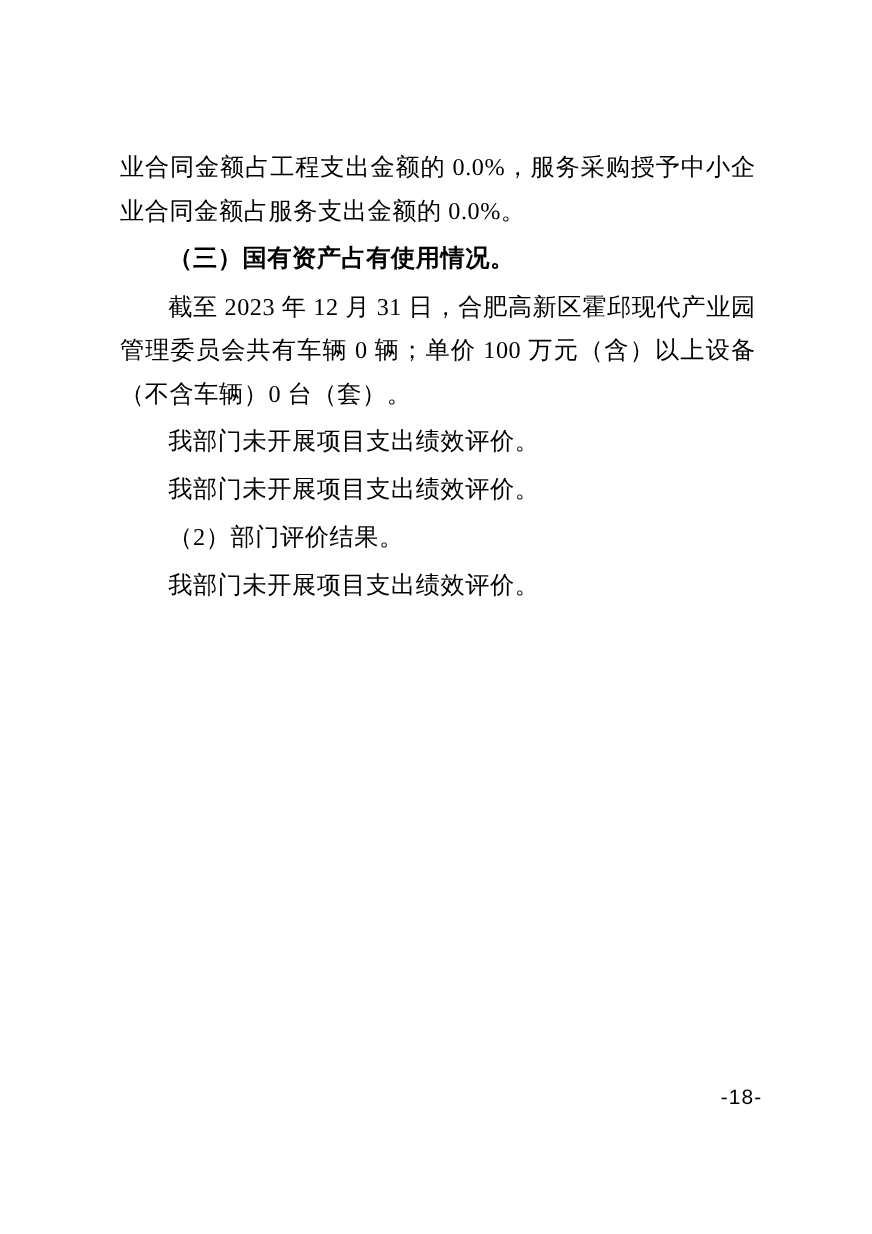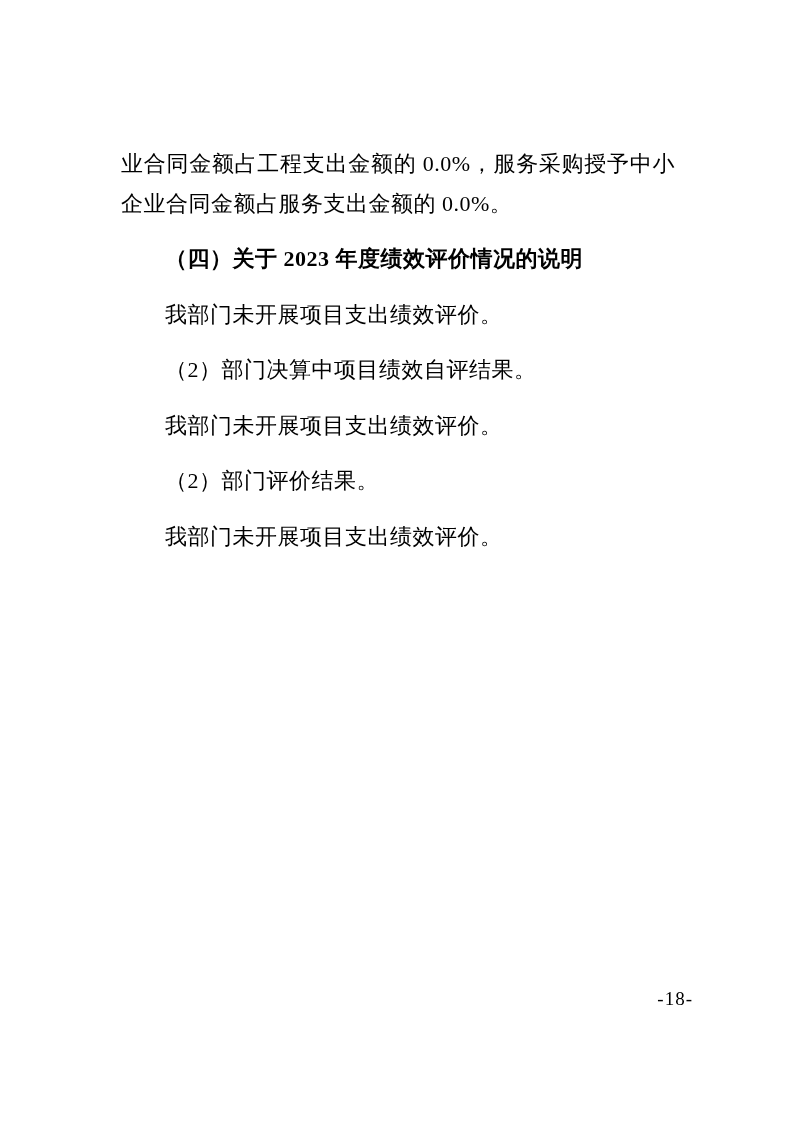--- a/index.html
+++ b/index.html
@@ -21,48 +21,48 @@
     left: 105px;
     top: 128px;
     width: 586px;
     font-size: 22px;
     line-height: 39.5px;
     text-align: justify;
     text-justify: inter-character;
     letter-spacing: 0.5px;
   }
   .para {
-    margin: 16px;
+    margin: 4px;
     padding: 0;
     text-indent: 2em;
     font-weight: normal;
   }
   .para.cont {
     text-indent: 0;
   }
   .para.heading {
     font-weight: bold;
   }
   .page-number {
     position: absolute;
     top: 988px;
     right: 100px;
     font-size: 19px;
     letter-spacing: 1px;
     color: #000000;
-    font-family: Liberation Serif, serif;
+    font-family: Liberation Sans, sans-serif;
   }
 </style>
 </head>
 <body>
 
 <div class="page">
   <div class="content">
     <p class="para cont">业合同金额占工程支出金额的 0.0%，服务采购授予中小企业合同金额占服务支出金额的 0.0%。</p>
-    <p class="para heading">（四）关于 2023 年度绩效评价情况的说明</p>
+    <p class="para heading">（三）国有资产占有使用情况。</p>
+    <p class="para">截至 2023 年 12 月 31 日，合肥高新区霍邱现代产业园管理委员会共有车辆 0 辆；单价 100 万元（含）以上设备（不含车辆）0 台（套）。</p>
     <p class="para">我部门未开展项目支出绩效评价。</p>
-    <p class="para">（2）部门决算中项目绩效自评结果。</p>
     <p class="para">我部门未开展项目支出绩效评价。</p>
     <p class="para">（2）部门评价结果。</p>
     <p class="para">我部门未开展项目支出绩效评价。</p>
   </div>
   <div class="page-number">-18-</div>
 </div>
 
 </body></html>

